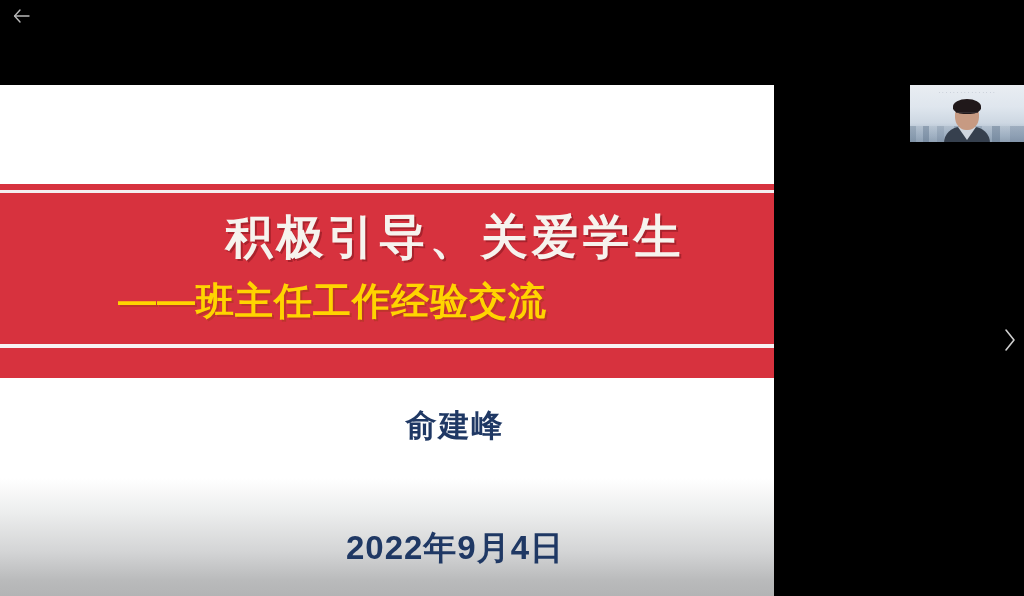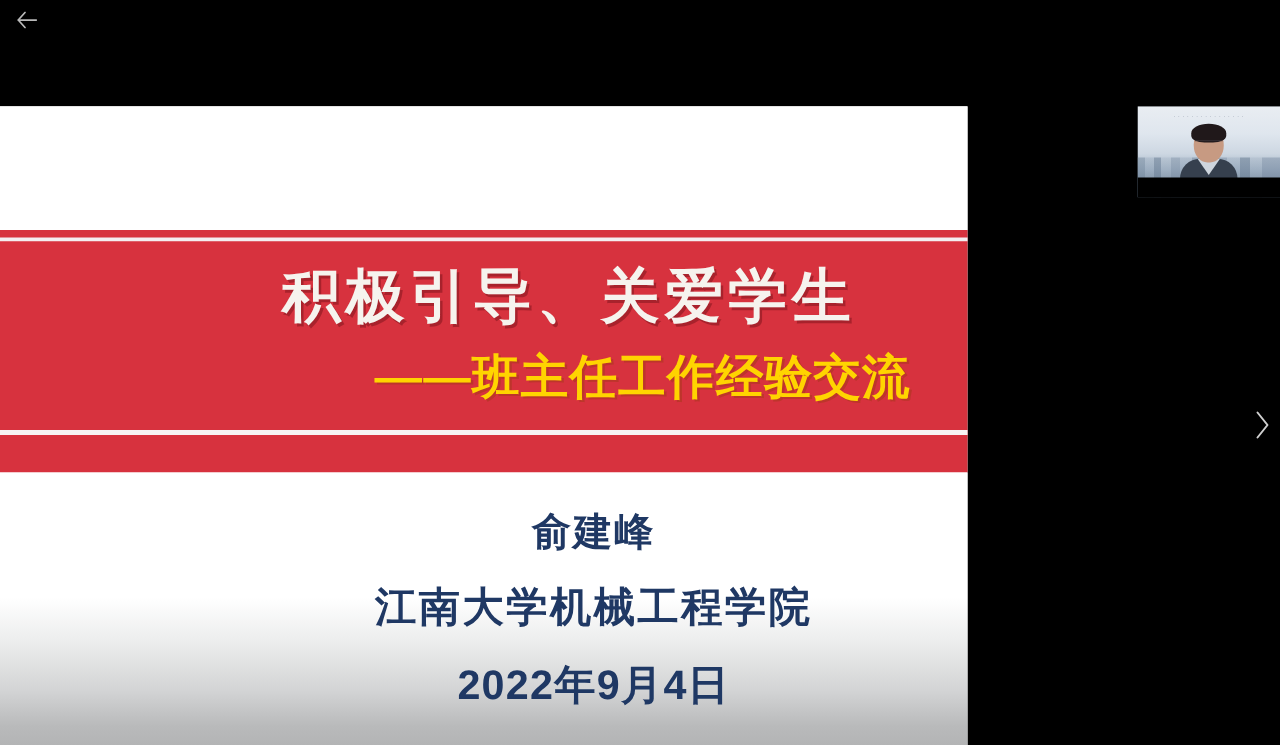--- a/index.html
+++ b/index.html
@@ -94,21 +94,21 @@
     font-weight: bold;
     letter-spacing: 4px;
     color: #f6f3ee;
     text-shadow: 2px 2px 0 rgba(130, 22, 30, 0.55);
     white-space: nowrap;
   }
   .title-sub {
     position: absolute;
     left: 0; top: 92px;
     width: 910px;
-    text-align: center;
+    text-align: left;
     padding-left: 118px;
     box-sizing: border-box;
     font-size: 38px;
     font-weight: bold;
     letter-spacing: 1px;
     color: #ffd400;
     text-shadow: 2px 2px 0 rgba(140, 60, 10, 0.35);
     white-space: nowrap;
   }
 
@@ -122,21 +122,20 @@
                 #d3d4d5 80%, #b9babb 93%, #b3b4b5 100%);
   }
   .byline {
     position: absolute;
     left: 0;
     width: 910px;
     text-align: center;
     color: #1f3864;
     font-weight: bold;
     white-space: nowrap;
-    padding-left: 20px;
   }
   .byline-name   { top: 27px;  font-size: 31px; letter-spacing: 2px; }
   .byline-org    { top: 86px;  font-size: 33px; letter-spacing: 2px; }
   .byline-date   { top: 148px; font-size: 33px; letter-spacing: 1px; }
 
   
   .pip {
     position: absolute;
     left: 910px; top: 85px;
     width: 114px; height: 73px;
@@ -256,21 +255,20 @@
 
     <div class="banner">
       <div class="banner-rule-top"></div>
       <div class="title-main">积极引导、关爱学生</div>
       <div class="title-sub">——班主任工作经验交流</div>
       <div class="banner-rule-bottom"></div>
     </div>
 
     <div class="slide-bottom">
       <div class="byline byline-name">俞建峰</div>
-      <div class="byline byline-org">江南大学机械工程学院</div>
       <div class="byline byline-date">2022年9月4日</div>
     </div>
 
   </div>
 
   <div class="pip">
     <div class="pip-bg"></div>
     <div class="pip-skyline"></div>
     <div class="pip-caption">· · · · · · · · · · · · · · · ·</div>
     <div class="pip-person">

